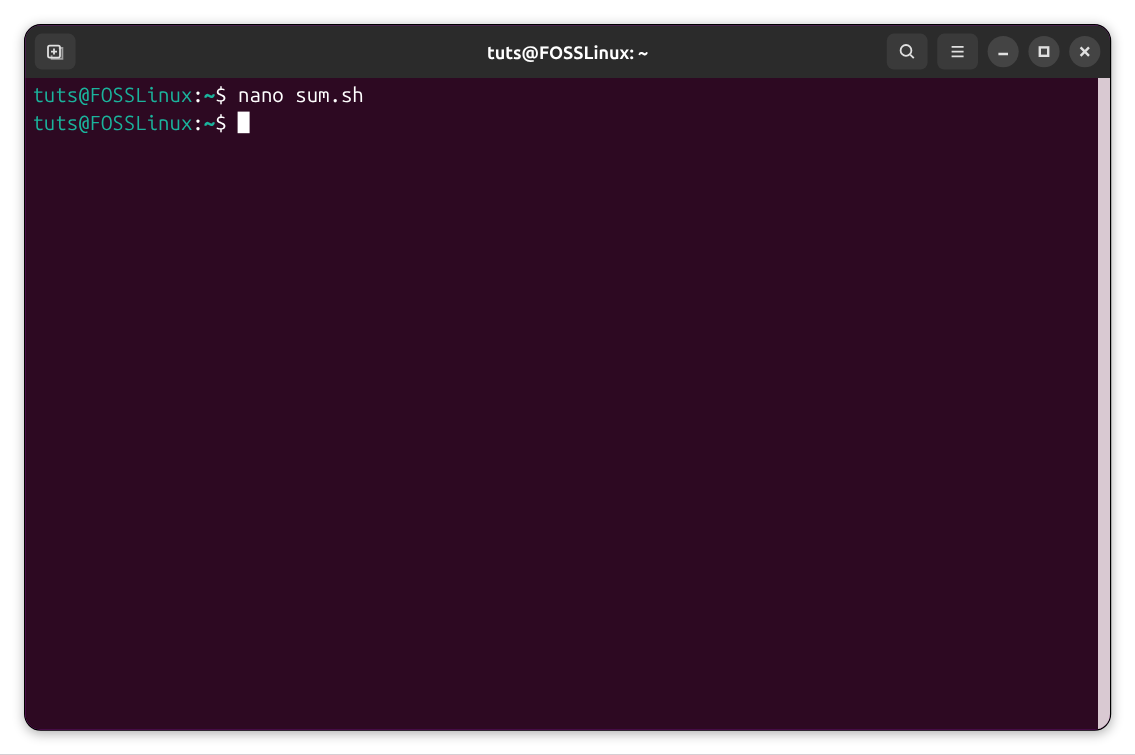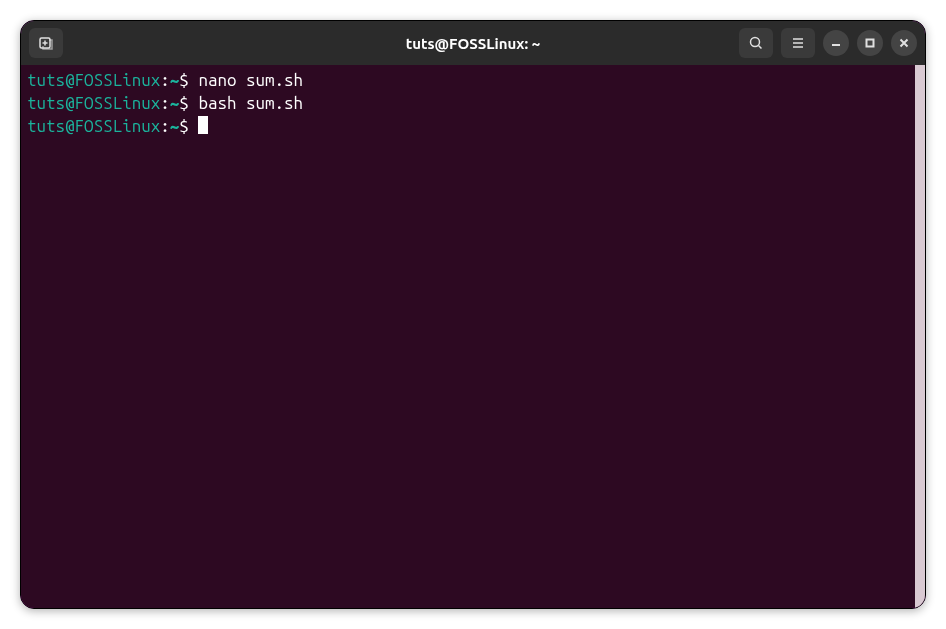--- a/index.html
+++ b/index.html
@@ -175,17 +175,16 @@
       </div>
       <div class="circle-button">
         <svg viewBox="0 0 12 12">
           <path d="M2.5 2.5 l7 7 M9.5 2.5 l-7 7"></path>
         </svg>
       </div>
     </div>
   </div>
   <div class="terminal-body">
     <div class="line"><span class="prompt-user">tuts@FOSSLinux</span><span class="prompt-colon">:</span><span class="prompt-path">~</span><span class="prompt-dollar">$</span><span class="command"> </span><span class="command">nano sum.sh</span></div>
-    <div class="line"><span class="prompt-user">tuts@FOSSLinux</span><span class="prompt-colon">:</span><span class="prompt-path">~</span><span class="prompt-dollar">$</span><span class="command"> </span><span class="command">bash sum.sh</span></div>
     <div class="line"><span class="prompt-user">tuts@FOSSLinux</span><span class="prompt-colon">:</span><span class="prompt-path">~</span><span class="prompt-dollar">$</span><span class="command"> </span><span class="cursor"></span></div>
     <div class="scrollbar"></div>
   </div>
 </div>
 
 </body></html>

